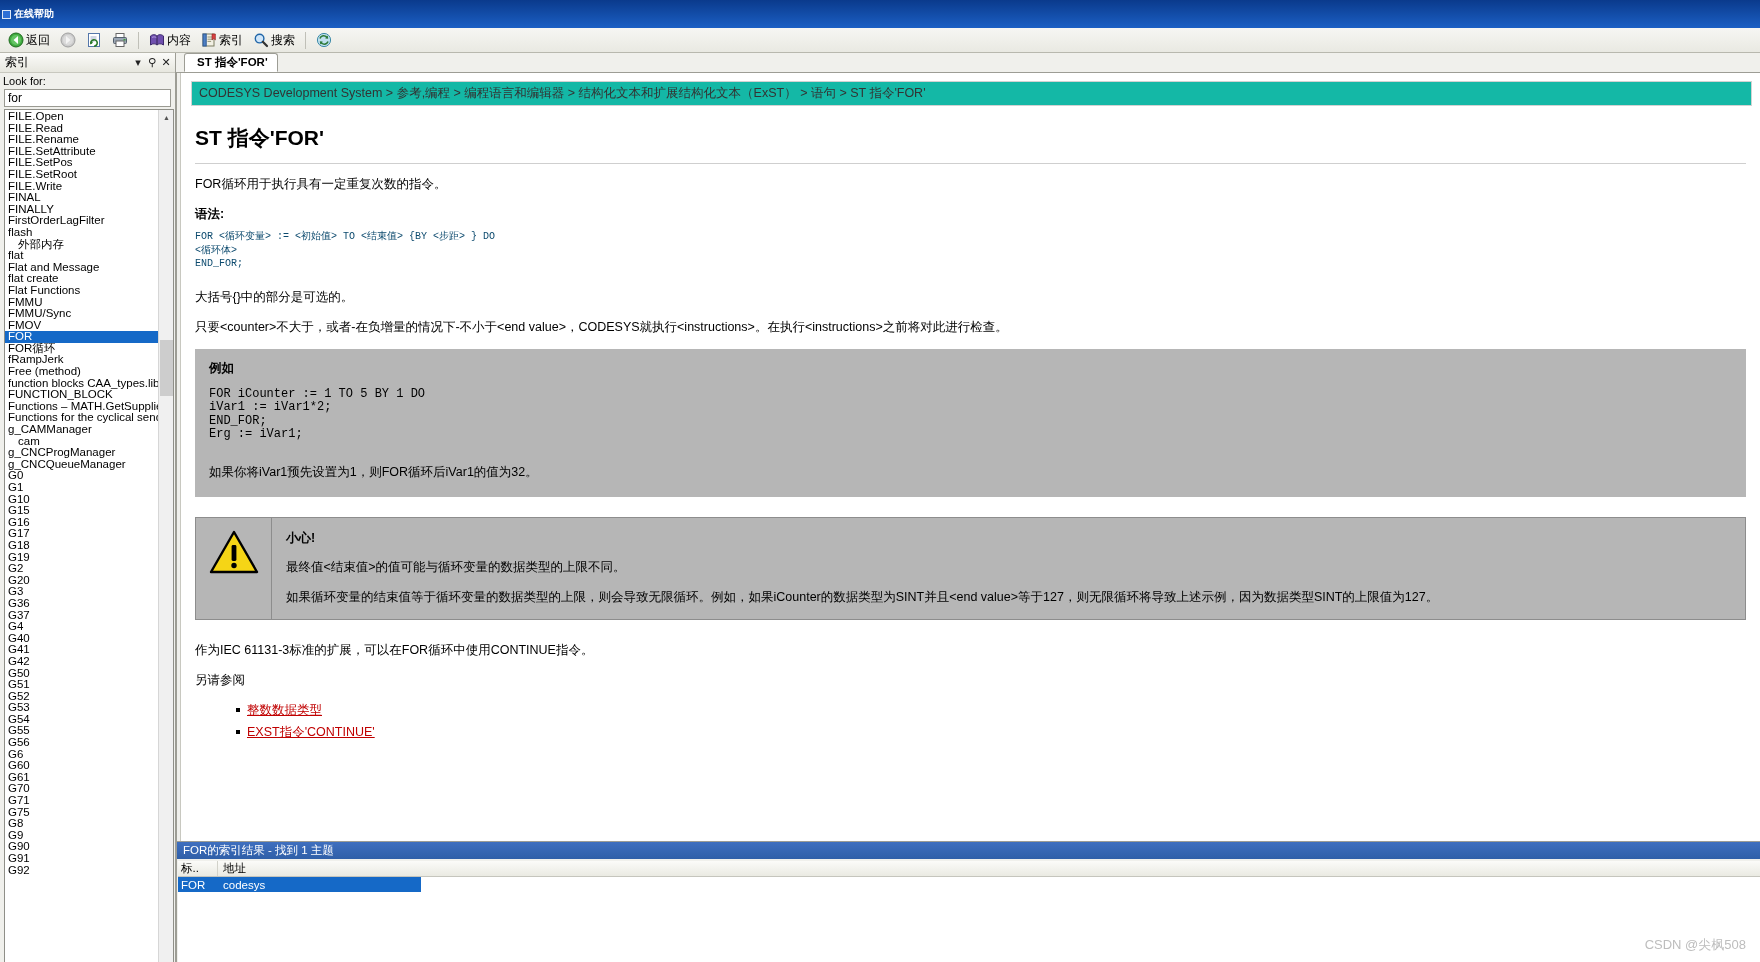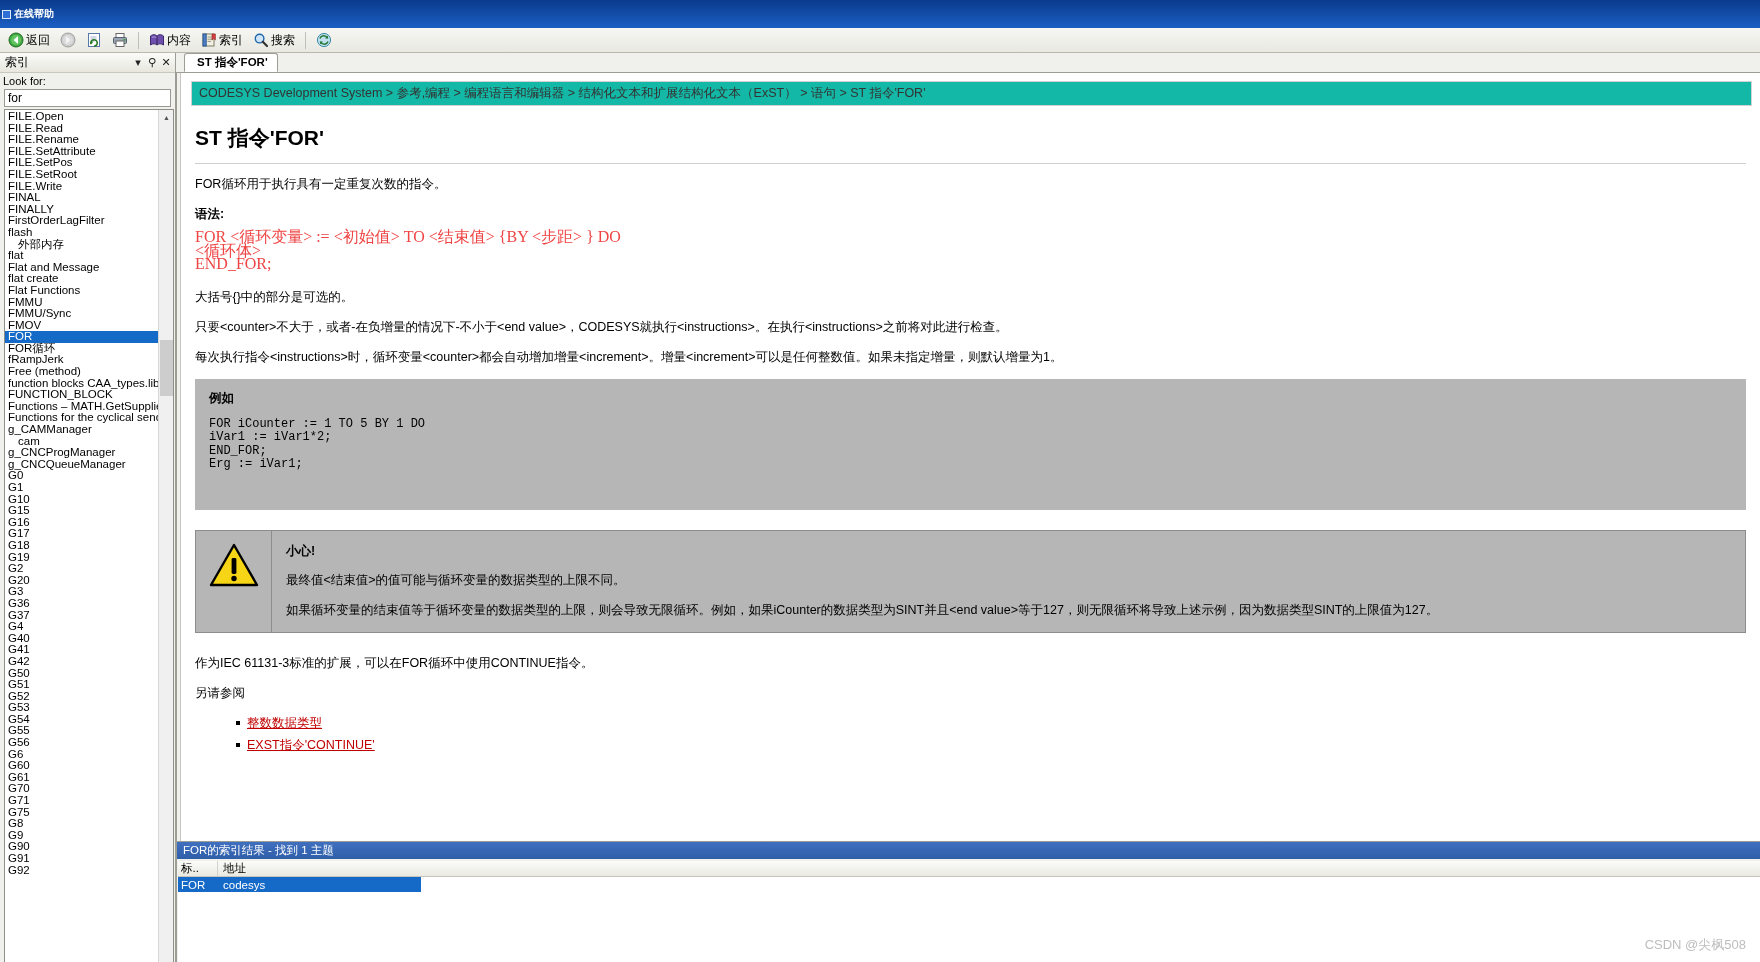--- a/index.html
+++ b/index.html
@@ -227,25 +227,25 @@
   }
   hr.rule { border: none; border-top: 1px solid #cfcfcf; margin: 0 0 12px 0; }
   p.body {
     font-size: 12.5px;
     line-height: 17px;
     margin: 0 0 13px 0;
     color: #000;
   }
   .lbl-bold { font-weight: bold; font-size: 12.5px; margin: 0 0 7px 0; }
   pre.syntax {
-    font-family: Liberation Serif, serif;
-    font-size: 16px;
+    font-family: Liberation Mono, monospace;
+    font-size: 10px;
     line-height: 13.5px;
     margin: 0 0 18px 0;
-    color: #ef4444;
+    color: #0c4a6e;
   }
 
   .example-box {
     background: #b6b6b6;
     padding: 11px 14px 16px 14px;
     margin: 0 0 20px 0;
   }
   .example-box .ex-title {
     font-weight: bold; font-size: 12.5px;
     margin-bottom: 11px;
@@ -541,28 +541,28 @@
 
             <p class="body">FOR循环用于执行具有一定重复次数的指令。</p>
 
             <div class="lbl-bold">语法:</div>
             <pre class="syntax">FOR &lt;循环变量&gt; := &lt;初始值&gt; TO &lt;结束值&gt; {BY &lt;步距&gt; } DO
 &lt;循环体&gt;
 END_FOR;</pre>
 
             <p class="body">大括号{}中的部分是可选的。</p>
             <p class="body">只要&lt;counter&gt;不大于，或者-在负增量的情况下-不小于&lt;end value&gt;，CODESYS就执行&lt;instructions&gt;。在执行&lt;instructions&gt;之前将对此进行检查。</p>
-            <p class="body">每次执行指令&lt;instructions&gt;时，循环变量&lt;counter&gt;都会自动增加增量&lt;increment&gt;。增量&lt;increment&gt;可以是任何整数值。如果未指定增量，则默认增量为1。</p>
 
             <div class="example-box">
               <div class="ex-title">例如</div>
               <pre>FOR iCounter := 1 TO 5 BY 1 DO
 iVar1 := iVar1*2;
 END_FOR;
 Erg := iVar1;</pre>
+              <div class="ex-note">如果你将iVar1预先设置为1，则FOR循环后iVar1的值为32。</div>
             </div>
 
             <div class="warn-box">
               <div class="warn-icon-cell">
                 <svg width="50" height="45" viewBox="0 0 50 45">
                   <path d="M25 2 L48 42 L2 42 Z" fill="#f5d516" stroke="#000000" stroke-width="2.4" stroke-linejoin="round"></path>
                   <rect x="22.6" y="15" width="4.8" height="16" rx="1.4" fill="#000"></rect>
                   <circle cx="25" cy="35.5" r="2.7" fill="#000"></circle>
                 </svg>
               </div>

